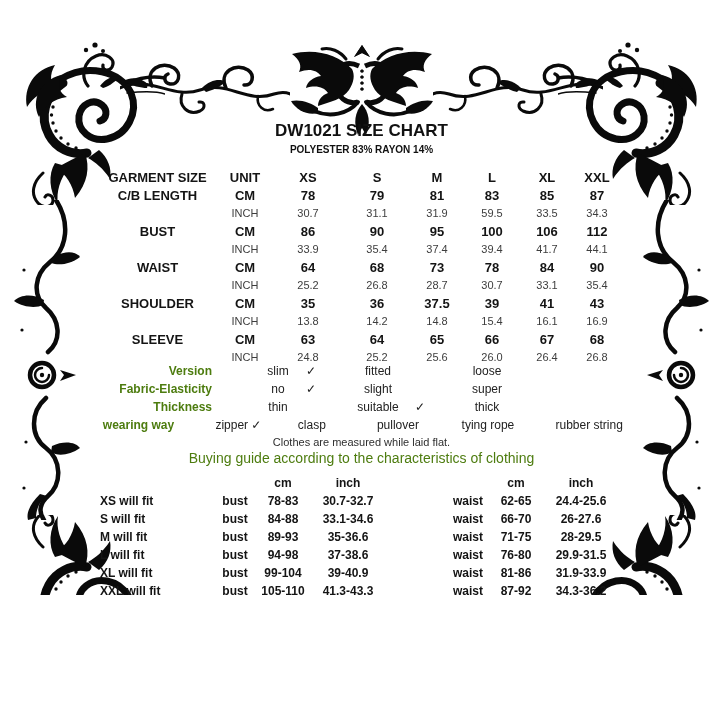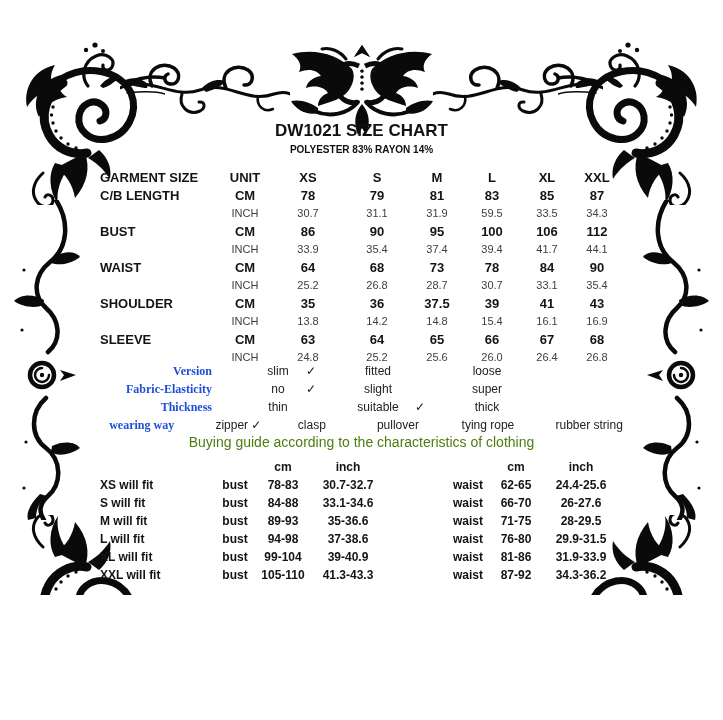--- a/index.html
+++ b/index.html
@@ -11,26 +11,26 @@
   .page{position:relative;width:723px;height:595px;overflow:hidden;background:#ffffff;}
   svg.border{position:absolute;left:0;top:0;width:723px;height:720px;pointer-events:none;}
   .content{position:absolute;left:100px;top:121px;width:523px;z-index:2;}
 
   .title{margin:0;font-size:17px;line-height:19px;font-weight:bold;text-align:center;color:#111;}
   .subtitle{margin:3px 0 0;font-size:10px;line-height:14px;font-weight:bold;text-align:center;color:#111;}
 
   table.size{border-collapse:collapse;table-layout:fixed;width:523px;margin-top:11px;}
   table.size td{height:18px;padding:0;text-align:center;font-size:13px;font-weight:bold;
                 color:#141414;white-space:nowrap;vertical-align:middle;}
-  table.size td.lbl{text-align:left;}
+  table.size td.lbl{text-align:center;}
   table.size tr.inch td{font-size:11px;font-weight:normal;color:#3d3d3d;}
 
   .chars{margin-top:-4px;}
   .crow{display:flex;align-items:center;height:18px;font-size:12px;}
-  .clabel{width:112px;text-align:right;font-weight:bold;color:#1d4ed8;white-space:nowrap;font-family:Liberation Serif, serif;}
+  .clabel{width:112px;text-align:right;font-weight:bold;color:#4d7c0f;white-space:nowrap;}
   .opt{position:relative;text-align:center;white-space:nowrap;color:#222;margin-left:41px;}
   .opt .check{position:absolute;left:100%;margin-left:3px;top:0;font-size:12px;color:#222;}
   .w0{width:50px;}.w1{width:68px;}.w2{width:68px;}.w3{width:80px;}.w4{width:102px;}
 
   .notes{margin-top:0;text-align:center;}
   .notes .nline{font-size:11px;line-height:16px;color:#2e2e2e;}
   .notes .gtitle{font-size:14px;line-height:17px;font-weight:normal;color:#4d7c0f;}
 
   .guide{margin-top:7px;}
   .grow{display:flex;align-items:center;height:18px;font-size:12px;font-weight:bold;color:#141414;}
@@ -311,20 +311,21 @@
         <div class="clabel">wearing way</div>
         <div class="opt w0"><span>zipper</span><span class="check">✓</span></div>
         <div class="opt w1"><span>clasp</span></div>
         <div class="opt w2"><span>pullover</span></div>
         <div class="opt w3"><span>tying rope</span></div>
         <div class="opt w4"><span>rubber string</span></div>
       </div>
     </div>
 
     <div class="notes">
+      <div class="nline">Clothes are measured while laid flat.</div>
       <div class="gtitle">Buying guide according to the characteristics of clothing</div>
     </div>
 
     <div class="guide">
       <div class="grow">
         <div class="gl"></div>
         <div class="gp"></div>
         <div class="gcm">cm</div>
         <div class="gin">inch</div>
         <div class="gsp"></div>

